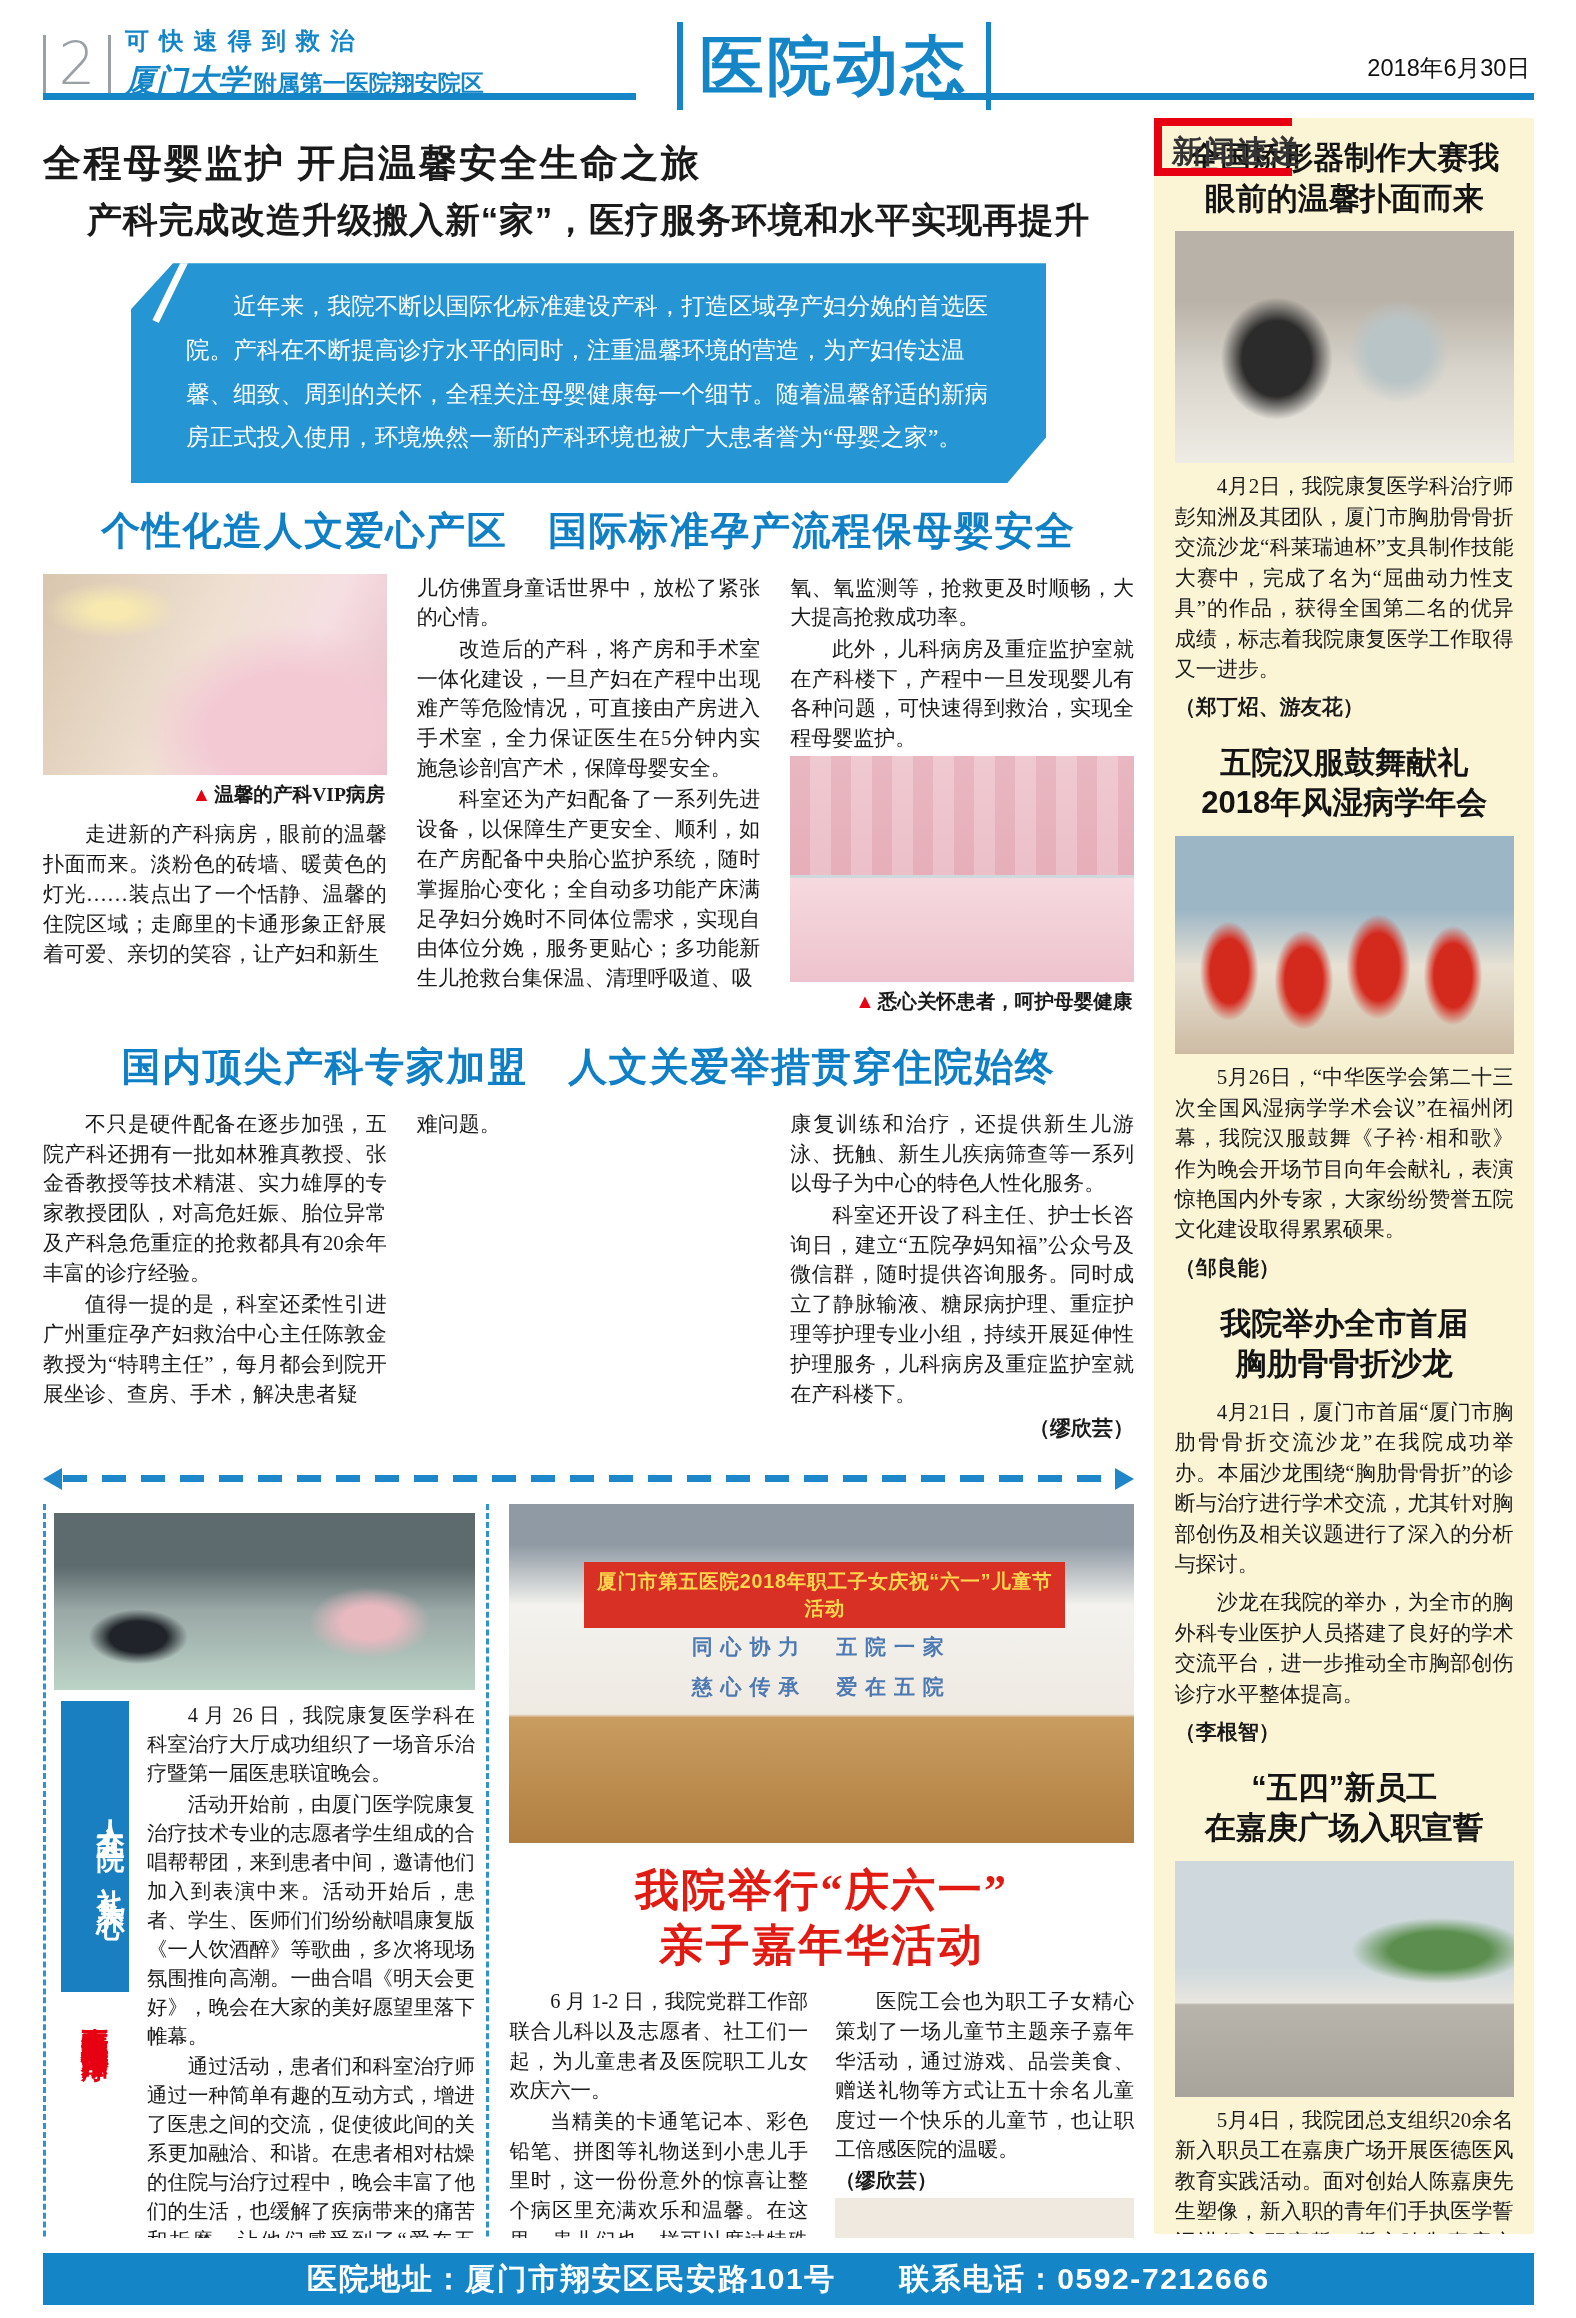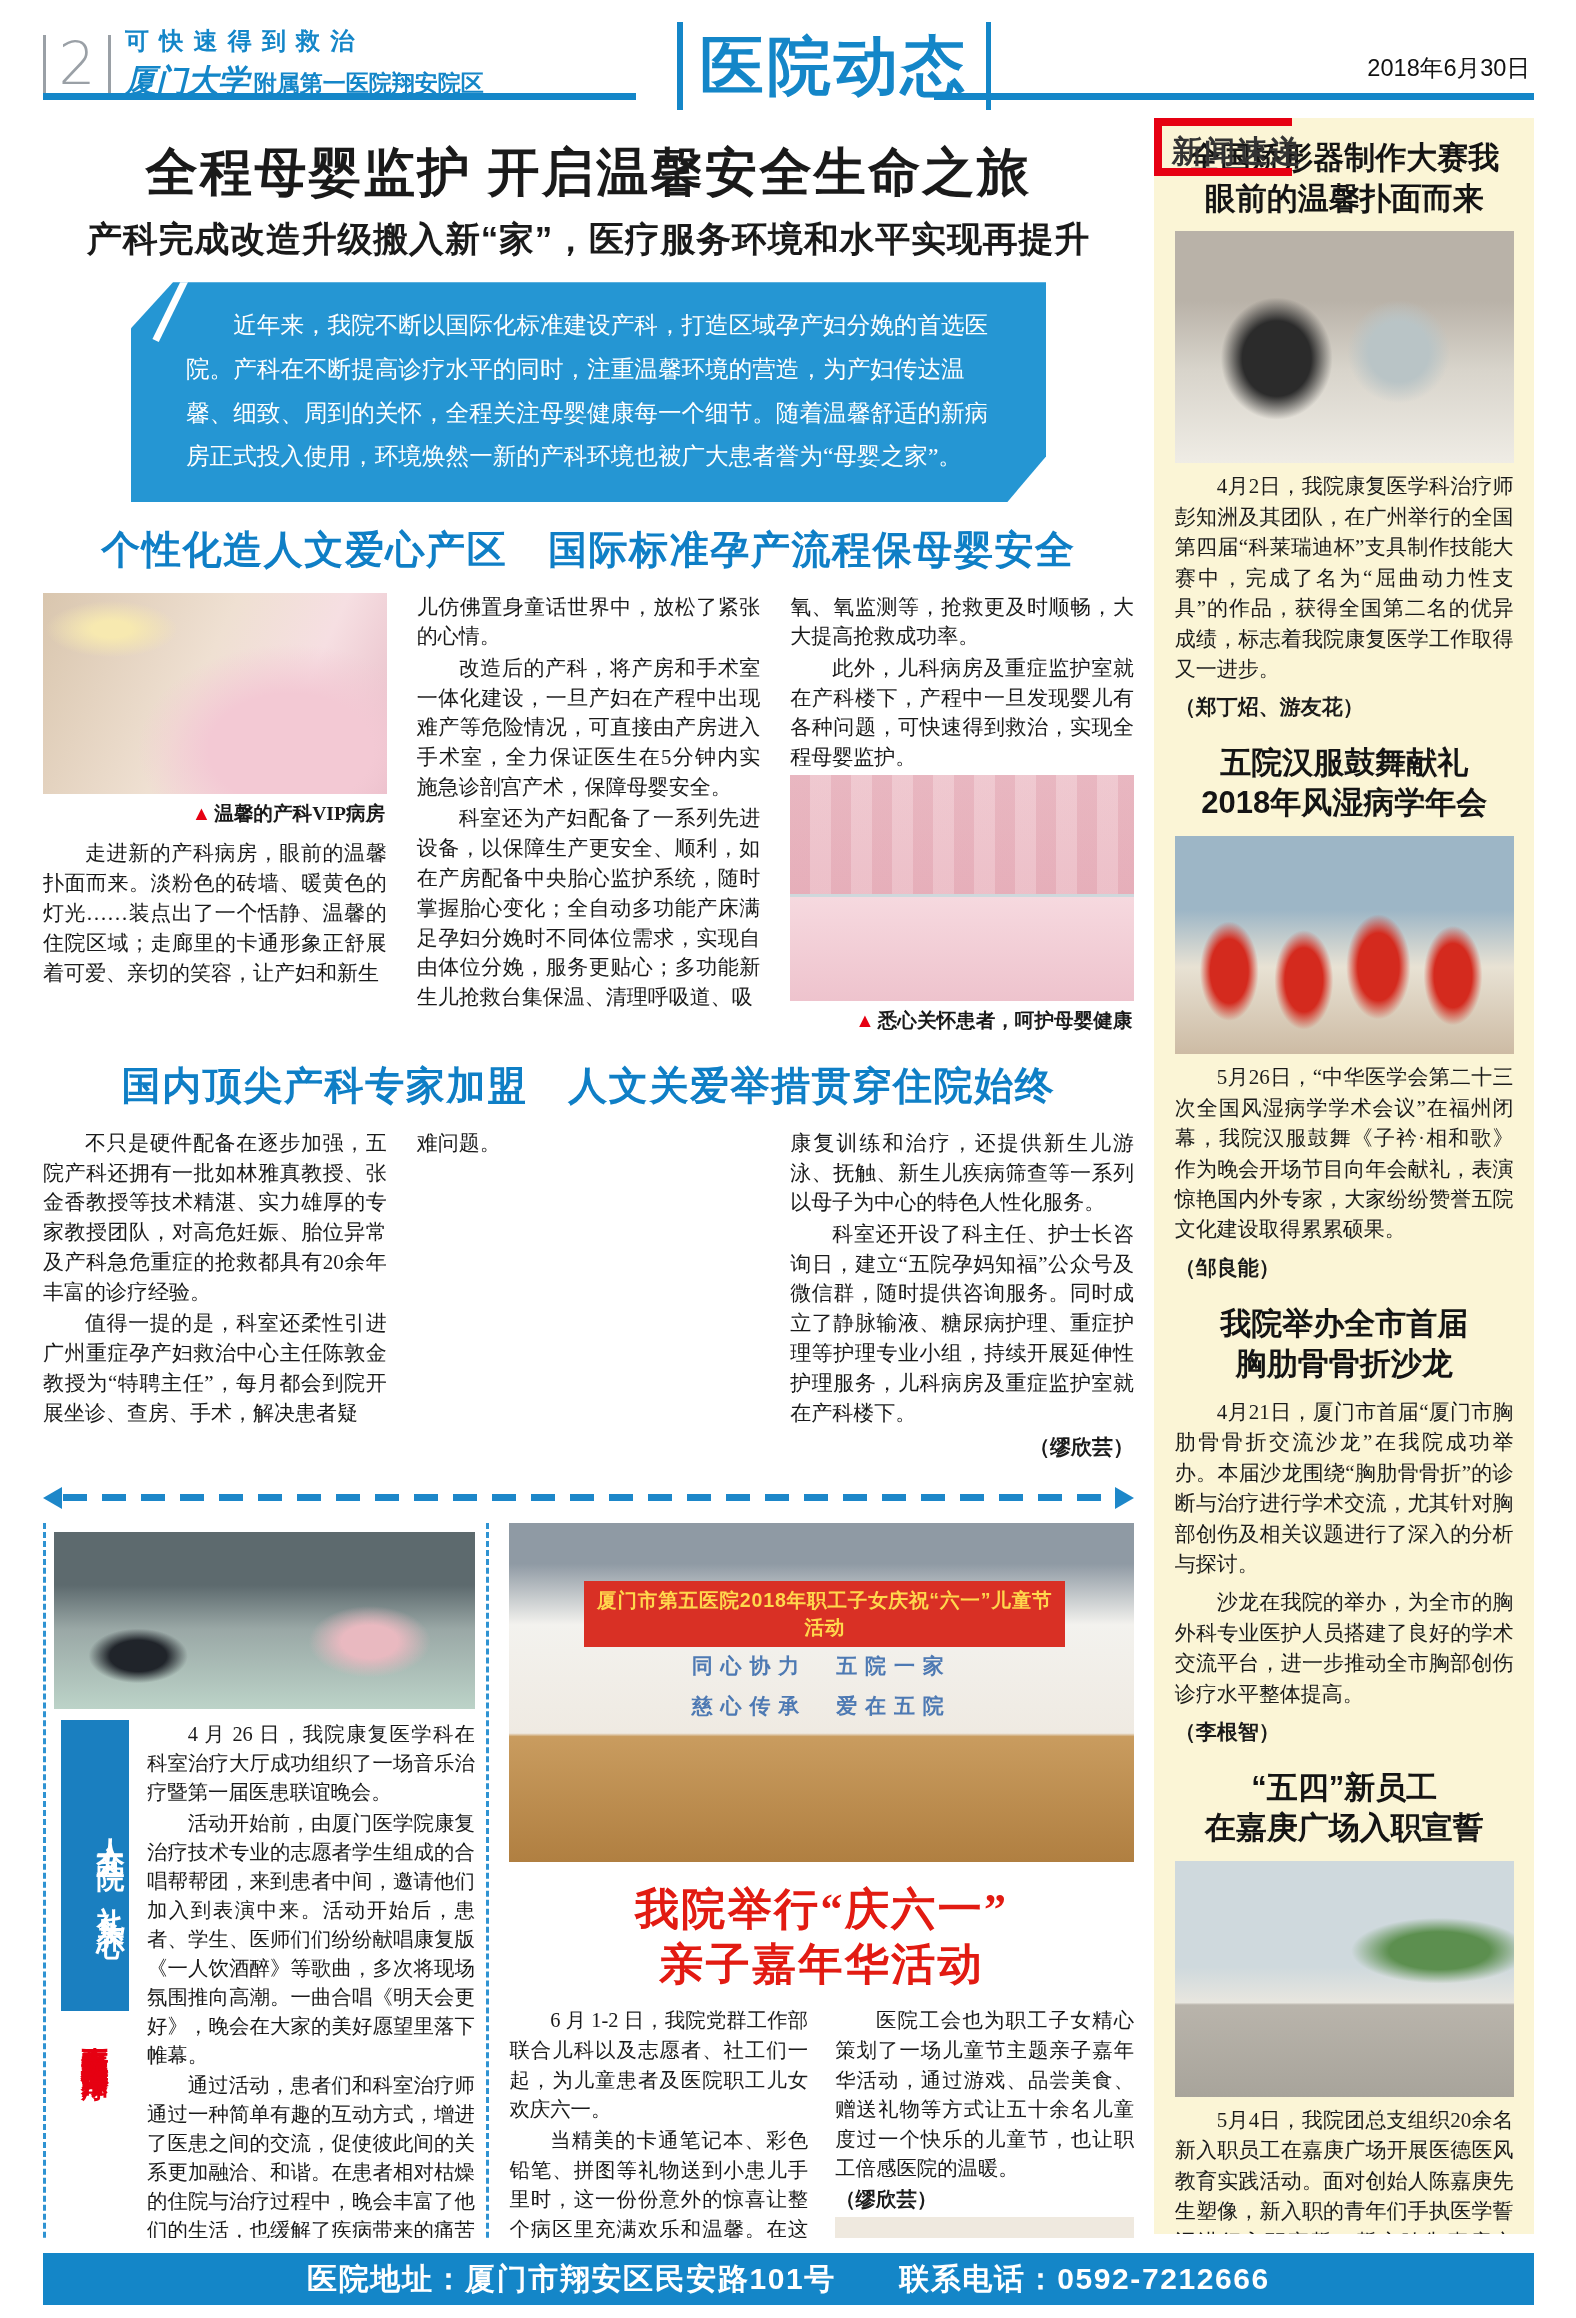--- a/index.html
+++ b/index.html
@@ -22,21 +22,21 @@
   .hdr-title .bar{width:5.5px;height:88px;background:#1486c8;}
   .hdr-title .txt{font-family:"Liberation Sans","DejaVu Sans",sans-serif;font-weight:900;
         font-size:64px;color:#1486c8;letter-spacing:3.1px;line-height:1;}
   .hdr-date{position:absolute;right:47px;top:52px;font-family:"Liberation Sans",sans-serif;
         font-size:23.6px;color:#111;}
   
   .content{position:absolute;top:118px;left:43px;right:43px;display:flex;gap:20.4px;}
   .main-col{width:1091px;height:2120px;overflow:hidden;}
   .sidebar{flex:1;height:2116px;overflow:hidden;display:flex;flex-direction:row;}
   
-  h1.headline{margin:20.4px 0 4.7px;text-align:center;font-size:52px;font-weight:700;letter-spacing:2.4px;}
+  h1.headline{margin:20.4px 0 4.7px;text-align:left;font-size:38px;font-weight:700;letter-spacing:2.4px;}
   h2.subheadline{margin:7.9px 0 19px;text-align:center;font-family:"Liberation Sans",sans-serif;
         font-size:35px;font-weight:700;letter-spacing:0.8px;}
   .lead{position:relative;margin:0 auto 20.4px;width:915px;background:#2596d3;color:#fff;
         padding:22px 55px 23.6px;box-sizing:border-box;font-size:23.6px;line-height:1.85;
         clip-path:polygon(42px 0,100% 0,100% calc(100% - 46px),calc(100% - 39px) 100%,0 100%,0 46px);}
   .lead:before{content:"";position:absolute;left:36px;top:-6.3px;width:7px;height:68px;background:#fff;transform:rotate(26deg);}
   .lead p{margin:0;text-indent:2em;}
   h3.sechead{margin:12.6px 0 15.7px;text-align:center;color:#0f7fc6;
         font-family:"Liberation Sans","DejaVu Sans",sans-serif;font-weight:800;font-size:39px;letter-spacing:1.6px;}
   .cols{display:flex;gap:30px;}
@@ -252,21 +252,21 @@
         <span class="txt">新闻速递</span>
       </div>
       <div class="sb-body">
 
         <div class="sb-art">
           <div class="sb-title">
             <div>全国矫形器制作大赛我</div>
             <div>眼前的温馨扑面而来</div>
           </div>
           <div class="ph ph-compete"></div>
-          <p class="ind">4月2日，我院康复医学科治疗师彭知洲及其团队，在广州举行的全国第四届“科莱瑞迪杯”支具制作技能大赛中，完成了名为“屈曲动力性支具”的作品，获得全国第二名的优异成绩，标志着我院康复医学工作取得又一进步。</p>
+          <p class="ind">4月2日，我院康复医学科治疗师彭知洲及其团队，厦门市胸肋骨骨折交流沙龙“科莱瑞迪杯”支具制作技能大赛中，完成了名为“屈曲动力性支具”的作品，获得全国第二名的优异成绩，标志着我院康复医学工作取得又一进步。</p>
           <p class="sig">（郑丁炤、游友花）</p>
         </div>
 
         <div class="sb-art">
           <div class="sb-title">
             <div>五院汉服鼓舞献礼</div>
             <div>2018年风湿病学年会</div>
           </div>
           <div class="ph ph-dance"></div>
           <p class="ind">5月26日，“中华医学会第二十三次全国风湿病学学术会议”在福州闭幕，我院汉服鼓舞《子衿·相和歌》作为晚会开场节目向年会献礼，表演惊艳国内外专家，大家纷纷赞誉五院文化建设取得累累硕果。</p>

